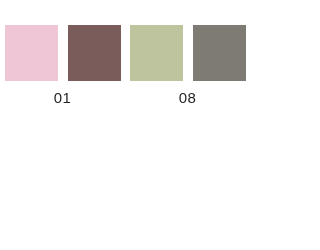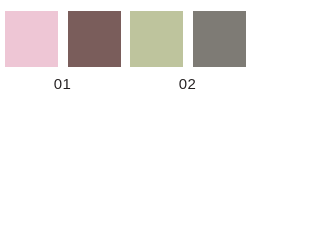--- a/index.html
+++ b/index.html
@@ -14,21 +14,21 @@
     overflow: hidden;
   }
 
   #palette-grid {
     width: 250px;
     height: 250px;
     box-sizing: border-box;
     display: grid;
     grid-template-columns: 125px 125px;
     grid-template-rows: 118px 118px;
-    padding-top: 11px;
+    padding-top: 25px;
   }
 
   .palette-cell {
     display: flex;
     flex-direction: column;
     align-items: center;
   }
 
   .swatch-pair {
     display: flex;
@@ -63,18 +63,18 @@
       <div class="swatch" style="background-color: rgb(122, 93, 91);"></div>
     </div>
     <div class="swatch-label">01</div>
   </div>
 
   <div class="palette-cell">
     <div class="swatch-pair">
       <div class="swatch" style="background-color: rgb(190, 196, 157);"></div>
       <div class="swatch" style="background-color: rgb(126, 123, 117);"></div>
     </div>
-    <div class="swatch-label">02</div>
+    <div class="swatch-label">08</div>
   </div>
 
 
 
 </div>
 
 </body></html>

